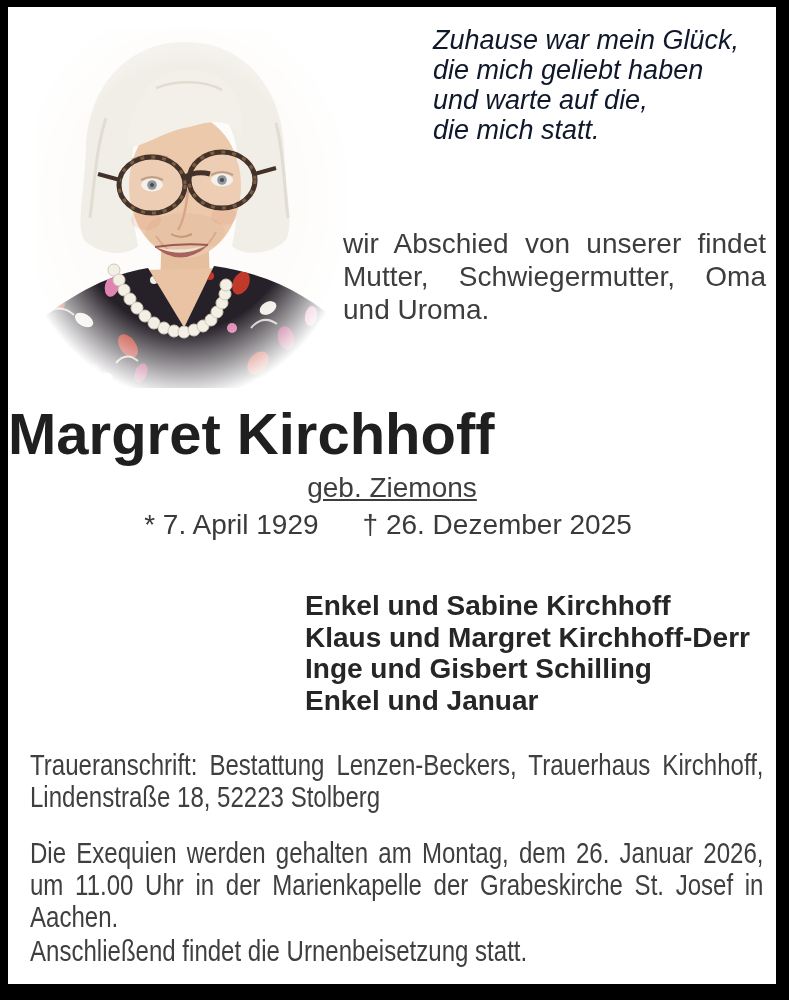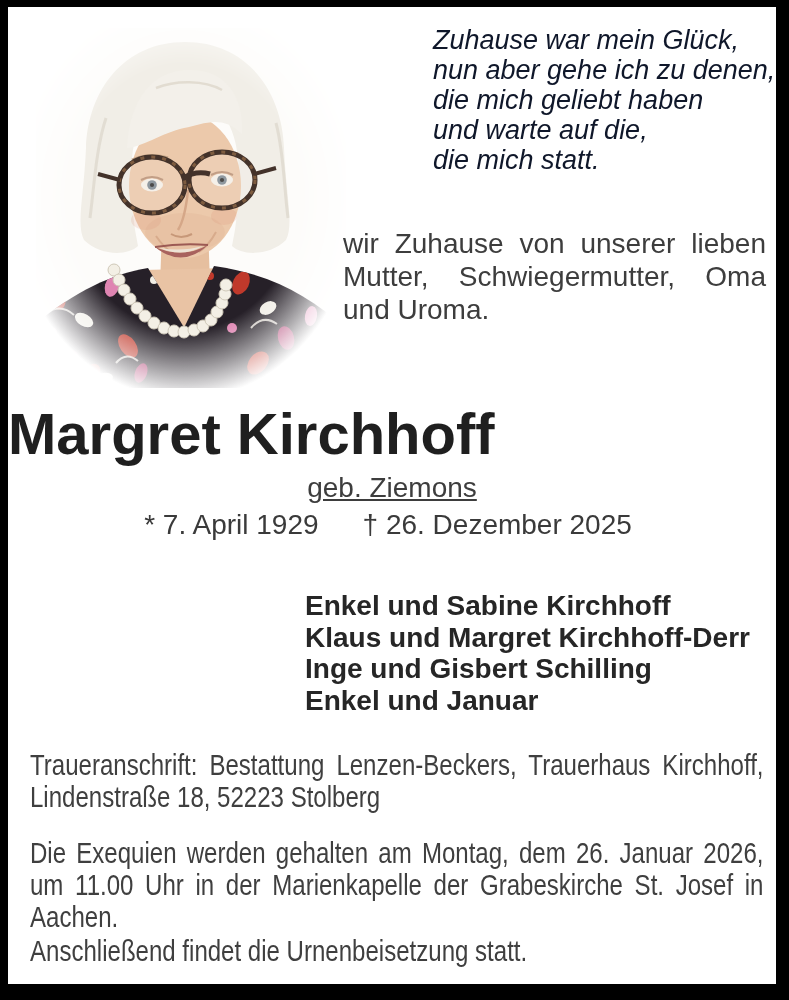--- a/index.html
+++ b/index.html
@@ -183,28 +183,27 @@
         <circle cx="181" cy="284" r="6"></circle>
       <circle cx="186" cy="275" r="6"></circle>
         <circle cx="189" cy="266" r="6"></circle>
       <circle cx="190" cy="257" r="6"></circle>
     </g>
   </g>
 </svg>
 
 <div class="abs poem">
   <div>Zuhause war mein Glück,</div>
-  <div>nun aber gehe ich zu denen,</div>
   <div>die mich geliebt haben</div>
   <div>und warte auf die,</div>
   <div>die mich statt.</div>
 </div>
 
 <div class="abs intro">
-  <div class="jl">wir Zuhause von unserer lieben</div>
+  <div class="jl">wir Abschied von unserer findet</div>
   <div class="jl">Mutter, Schwiegermutter, Oma</div>
   <div>und Uroma.</div>
 </div>
 
 <div class="abs name">Margret Kirchhoff</div>
 <div class="abs maiden">geb. Ziemons</div>
 <div class="abs dates">
   <span>* 7. April 1929</span><span class="dates-gap"></span><span>† 26. Dezember 2025</span>
 </div>
 

